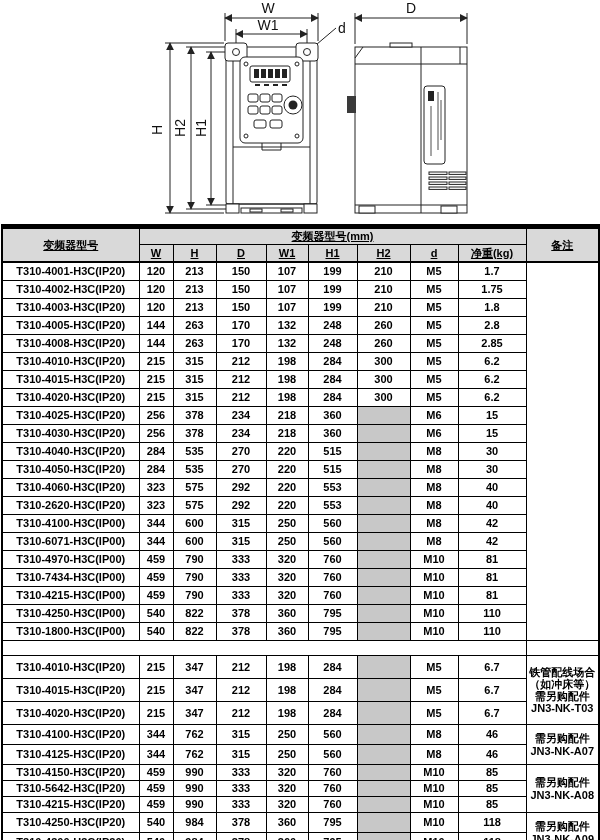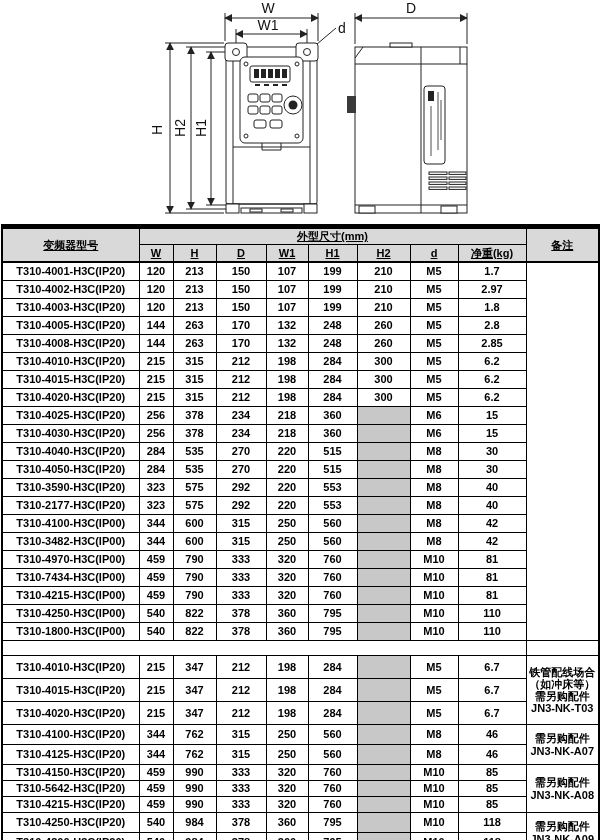--- a/index.html
+++ b/index.html
@@ -176,21 +176,21 @@
       <col style="width:42px">
         <col style="width:49px">
         <col style="width:53px">
         <col style="width:48px">
       <col style="width:68px">
         <col style="width:73px">
     </colgroup>
     <thead>
       <tr>
         <th rowspan="2" class="model-h">变频器型号</th>
-        <th colspan="8" class="dims-h">外型尺寸(mm)</th>
+        <th colspan="8" class="dims-h">变频器型号(mm)</th>
         <th rowspan="2" class="remark-h">备注</th>
       </tr>
       <tr>
         <th class="sub">W</th>
         <th class="sub">H</th>
         <th class="sub">D</th>
         <th class="sub">W1</th>
         <th class="sub">H1</th>
         <th class="sub">H2</th>
         <th class="sub">d</th>
@@ -212,21 +212,21 @@
         </tr>
         <tr class="b1">
           <td class="model">T310-4002-H3C(IP20)</td>
           <td>120</td>
           <td>213</td>
           <td>150</td>
           <td>107</td>
           <td>199</td>
           <td>210</td>
           <td>M5</td>
-          <td>2.97</td>
+          <td>1.75</td>
         </tr>
         <tr class="b1">
           <td class="model">T310-4003-H3C(IP20)</td>
           <td>120</td>
           <td>213</td>
           <td>150</td>
           <td>107</td>
           <td>199</td>
           <td>210</td>
           <td>M5</td>
@@ -325,32 +325,32 @@
           <td>284</td>
           <td>535</td>
           <td>270</td>
           <td>220</td>
           <td>515</td>
           <td class="gray"></td>
           <td>M8</td>
           <td>30</td>
         </tr>
         <tr class="b1">
-          <td class="model">T310-3590-H3C(IP20)</td>
+          <td class="model">T310-4060-H3C(IP20)</td>
           <td>323</td>
           <td>575</td>
           <td>292</td>
           <td>220</td>
           <td>553</td>
           <td class="gray"></td>
           <td>M8</td>
           <td>40</td>
         </tr>
         <tr class="b1">
-          <td class="model">T310-2177-H3C(IP20)</td>
+          <td class="model">T310-2620-H3C(IP20)</td>
           <td>323</td>
           <td>575</td>
           <td>292</td>
           <td>220</td>
           <td>553</td>
           <td class="gray"></td>
           <td>M8</td>
           <td>40</td>
         </tr>
         <tr class="b1">
@@ -358,21 +358,21 @@
           <td>344</td>
           <td>600</td>
           <td>315</td>
           <td>250</td>
           <td>560</td>
           <td class="gray"></td>
           <td>M8</td>
           <td>42</td>
         </tr>
         <tr class="b1">
-          <td class="model">T310-3482-H3C(IP00)</td>
+          <td class="model">T310-6071-H3C(IP00)</td>
           <td>344</td>
           <td>600</td>
           <td>315</td>
           <td>250</td>
           <td>560</td>
           <td class="gray"></td>
           <td>M8</td>
           <td>42</td>
         </tr>
         <tr class="b1">

